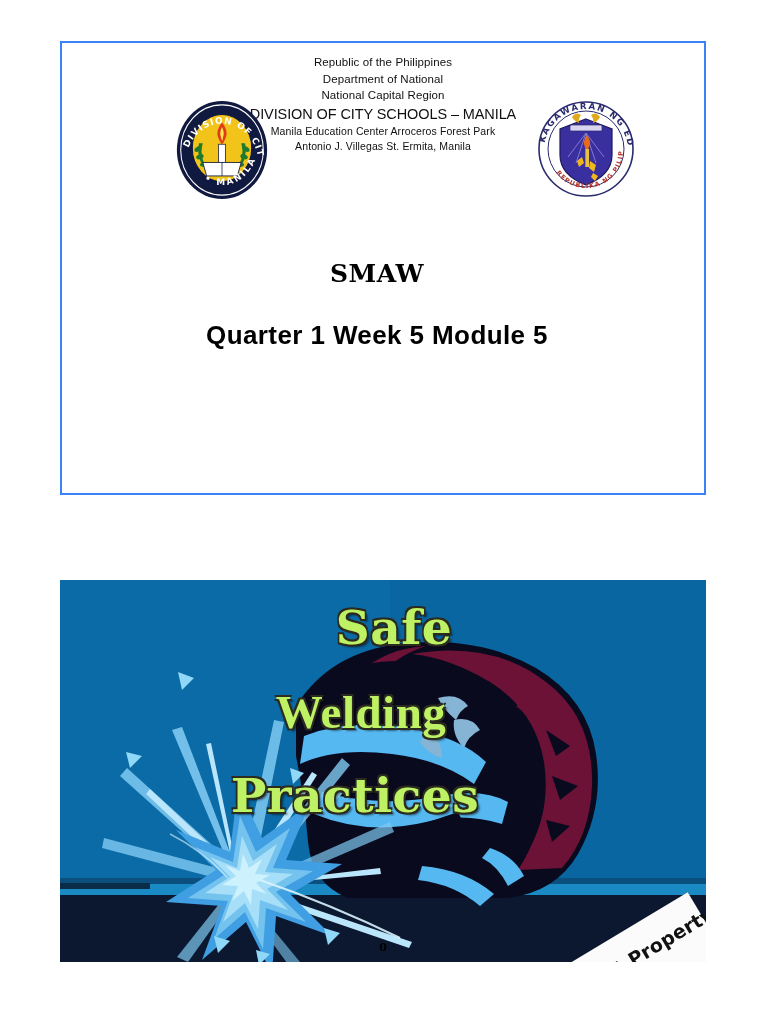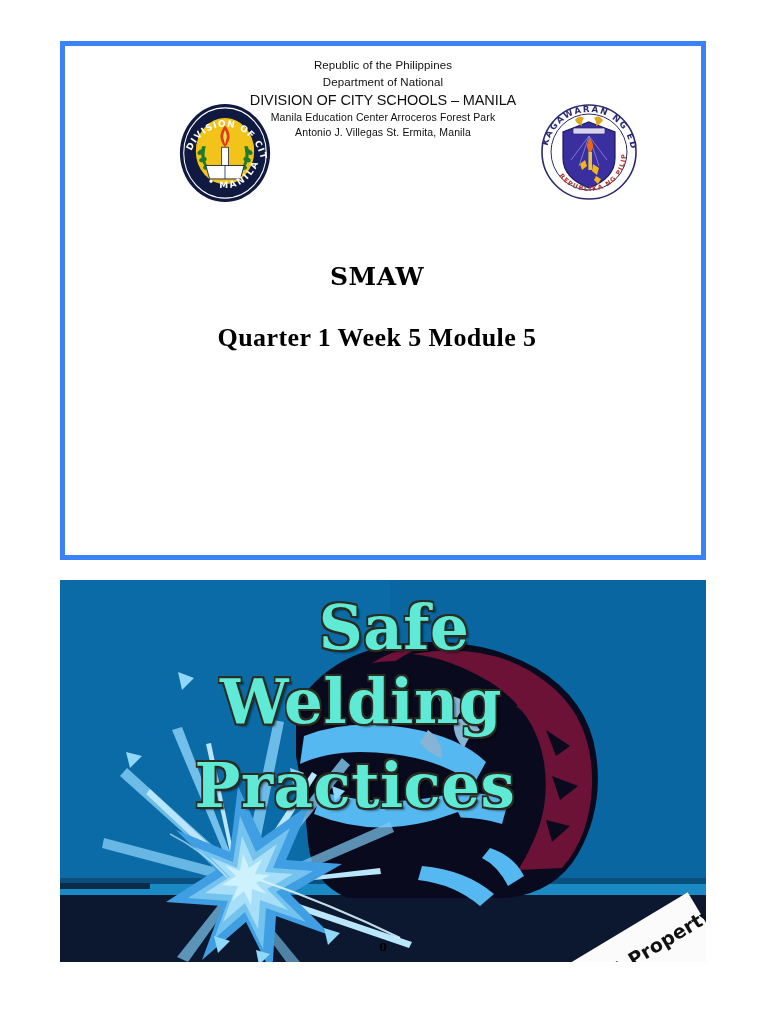--- a/index.html
+++ b/index.html
@@ -14,23 +14,23 @@
     font-family: "Liberation Sans", sans-serif;
     overflow: hidden;
   }
 
   
   #doc-panel {
     position: absolute;
     left: 60px;
     top: 41px;
     width: 646px;
-    height: 519px;
+    height: 454px;
     background: #ffffff;
-    border: 5px solid #3b82f6;
+    border: 2px solid #3b82f6;
     box-sizing: border-box;
   }
 
   
   #letterhead {
     position: absolute;
     left: 0;
     top: 0;
     width: 100%;
     height: 130px;
@@ -77,21 +77,21 @@
   }
   #module-subject {
     font-family: "DejaVu Serif", "Liberation Serif", serif;
     font-weight: bold;
     font-size: 25px;
     color: #000000;
     letter-spacing: .5px;
     margin: 0;
   }
   #module-title {
-    font-family: Liberation Serif, serif;
+    font-family: Liberation Sans, sans-serif;
     font-weight: bold;
     font-size: 26px;
     color: #000000;
     letter-spacing: .4px;
     margin: 32px 0 0 0;
   }
 
   
   #cover-image {
     position: absolute;
@@ -109,32 +109,32 @@
     position: absolute;
     left: 0;
     top: 14px;
     width: 100%;
     text-align: center;
     pointer-events: none;
   }
   .cover-word {
     font-family: "DejaVu Serif", "Liberation Serif", serif;
     font-weight: bold;
-    font-size: 61px;
+    font-size: 47px;
     line-height: 68px;
-    color: #5eead4;
+    color: #bef264;
     letter-spacing: .5px;
     text-shadow:
       -1.6px -1.6px 0 #2b2b20, 1.6px -1.6px 0 #2b2b20,
       -1.6px  1.6px 0 #2b2b20, 1.6px  1.6px 0 #2b2b20,
        3px 3px 2px rgba(0,0,0,.45);
     white-space: nowrap;
   }
   #cover-word-safe       { display:block; margin-left: 22px; }
-  #cover-word-welding    { display:block; margin-left: -44px; margin-top: 6px; }
+  #cover-word-welding    { display:block; margin-left: -44px; margin-top: 16px; font-family: Liberation Serif, serif; }
   #cover-word-practices  { display:block; margin-left: -56px; margin-top: 16px; }
 
   
   #watermark-stamp {
     position: absolute;
     right: -26px;
     bottom: -4px;
     width: 216px;
     height: 86px;
     background: #fbfbfb;
@@ -175,20 +175,21 @@
 </head>
 <body>
 
 <div id="doc-panel">
 
   <div id="letterhead">
 
     <div id="letterhead-text">
       <div class="lh-line">Republic of the Philippines</div>
       <div class="lh-line">Department of National</div>
+      <div class="lh-line">National Capital Region</div>
       <div class="lh-line major">DIVISION OF CITY SCHOOLS – MANILA</div>
       <div class="lh-line small">Manila Education Center Arroceros Forest Park</div>
       <div class="lh-line small">Antonio J. Villegas St. Ermita, Manila</div>
     </div>
 
     <div class="logo" id="logo-left">
       <svg viewBox="0 0 100 106" width="100%" height="100%" aria-hidden="true">
         <ellipse cx="50" cy="53" rx="47" ry="51" fill="#10193f"></ellipse>
         <ellipse cx="50" cy="53" rx="43" ry="47" fill="none" stroke="#ffffff" stroke-width="1.1"></ellipse>
         <ellipse cx="50" cy="51" rx="31" ry="35" fill="#f2c319"></ellipse>

